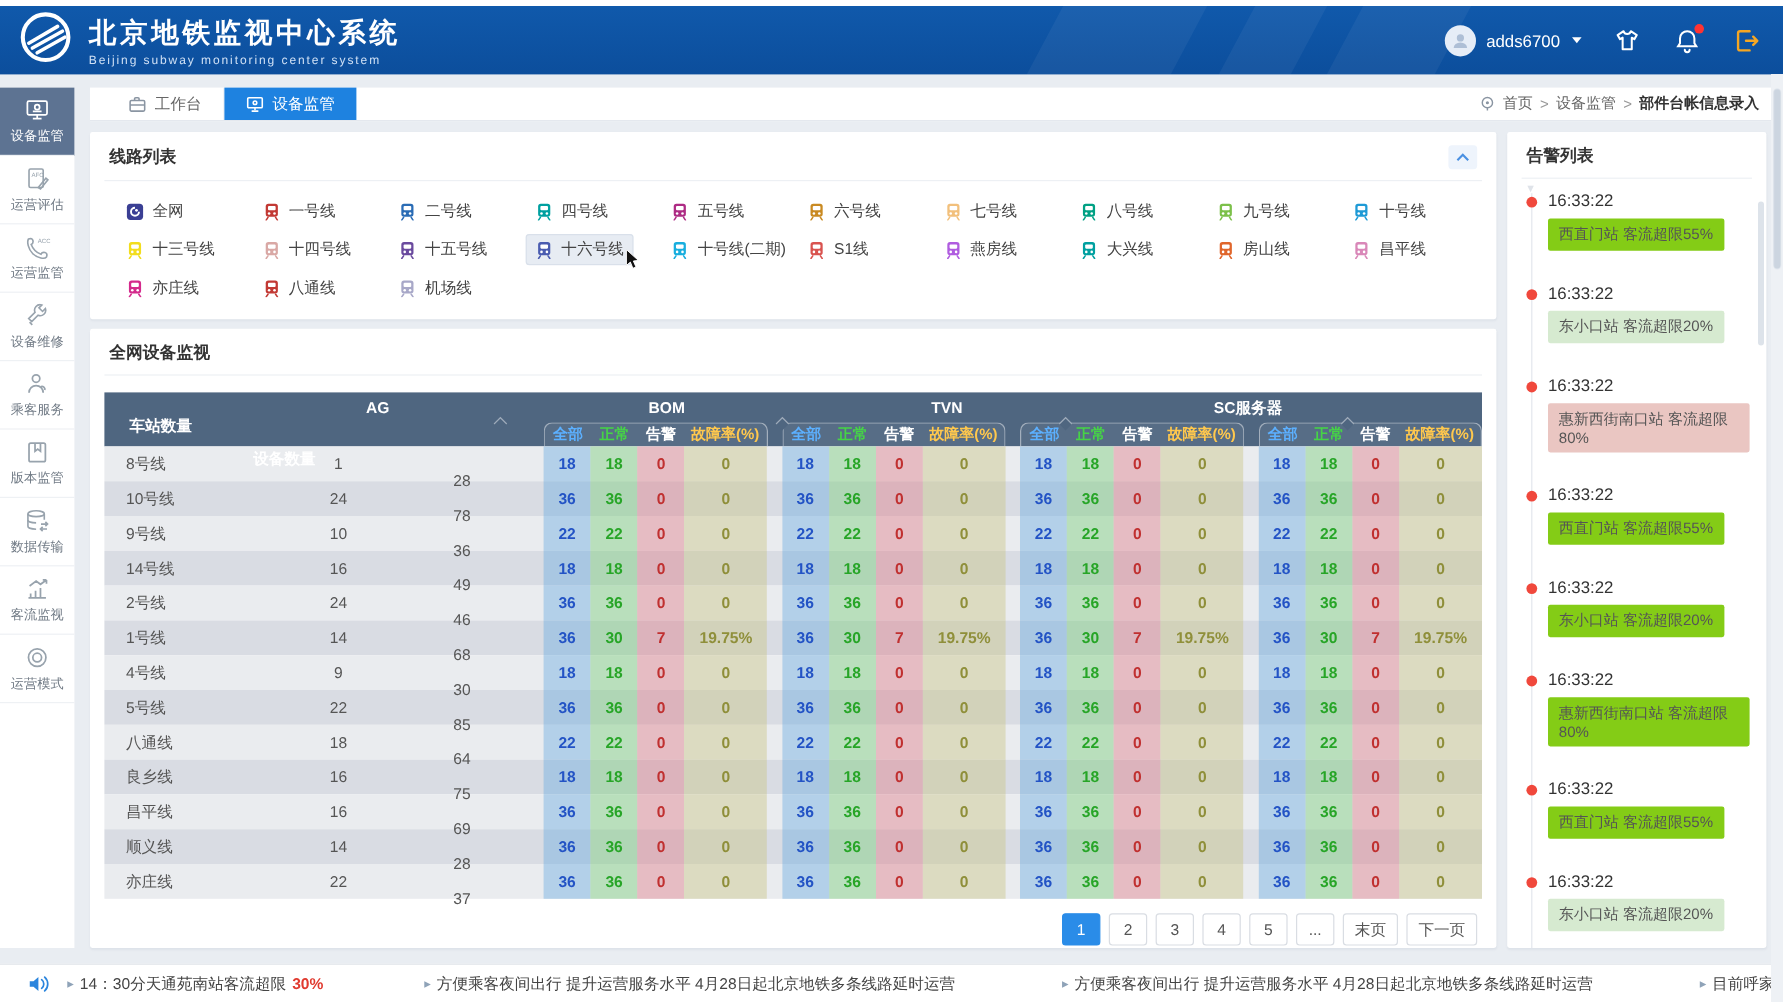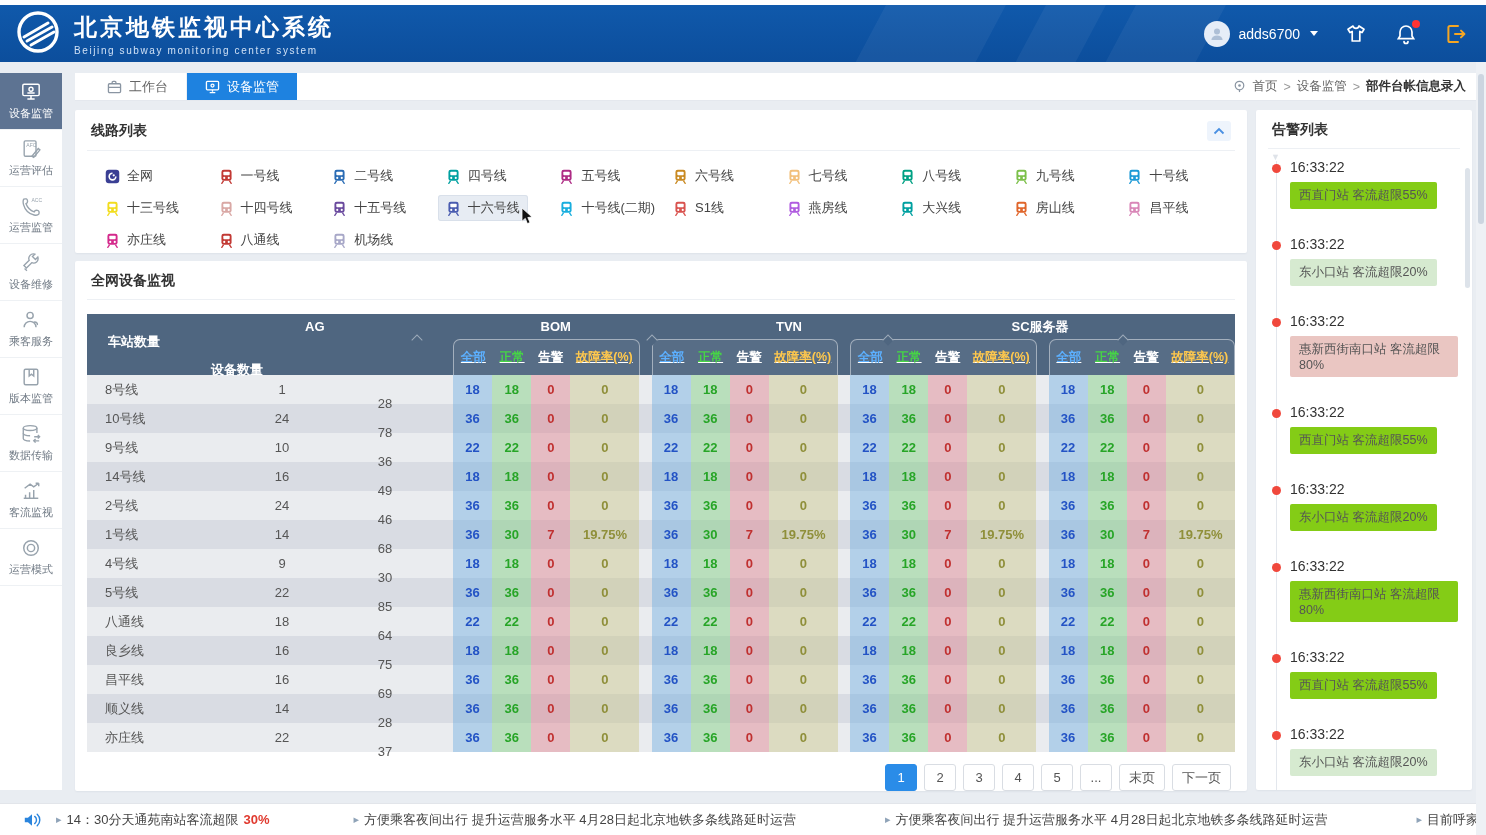--- a/index.html
+++ b/index.html
@@ -66,21 +66,21 @@
   .line-item.hover .cursor-arrow { display:block; }
   .line-ic { display:flex; flex:none; }
   .line-item .i-net { display:none; }
   .line-item.net .i-net { display:block; }
 
   
   .dev-card { flex:1; display:flex; flex-direction:column; }
   .dev-table { margin:14px 12px 0 12px; }
   .thead { background:#4f6680; color:#fff; }
   .thead-top { display:flex; height:25px; }
-  .thead-bot { display:flex; height:36px;text-decoration:underline; }
+  .thead-bot { display:flex; height:20px; }
   .col-name { width:148px; flex:none; padding-left:18px; display:flex; align-items:center; }
   .col-st { width:94px; flex:none; justify-content:center; display:flex; align-items:center; }
   .col-dev { width:112px; flex:none; justify-content:center; display:flex; align-items:center;margin-top:28px; }
   .thead .lblcell { font-size:13px; font-weight:bold; height:55px; }
   .grp { flex:1; margin-left:12px; display:flex; }
   .grp-title { flex:1; font-size:13px; font-weight:bold; position:relative; line-height:25px; }
   .notch { position:absolute; left:50%; bottom:-5px; width:8px; height:8px; background:#4f6680;
     border-left:1px solid rgba(255,255,255,.45); border-top:1px solid rgba(255,255,255,.45);
     transform:translateX(-50%) rotate(45deg); z-index:2; }
   .subbox { flex:1; display:flex; border:1px solid rgba(255,255,255,.45); border-bottom:none; border-radius:7px 7px 0 0;

